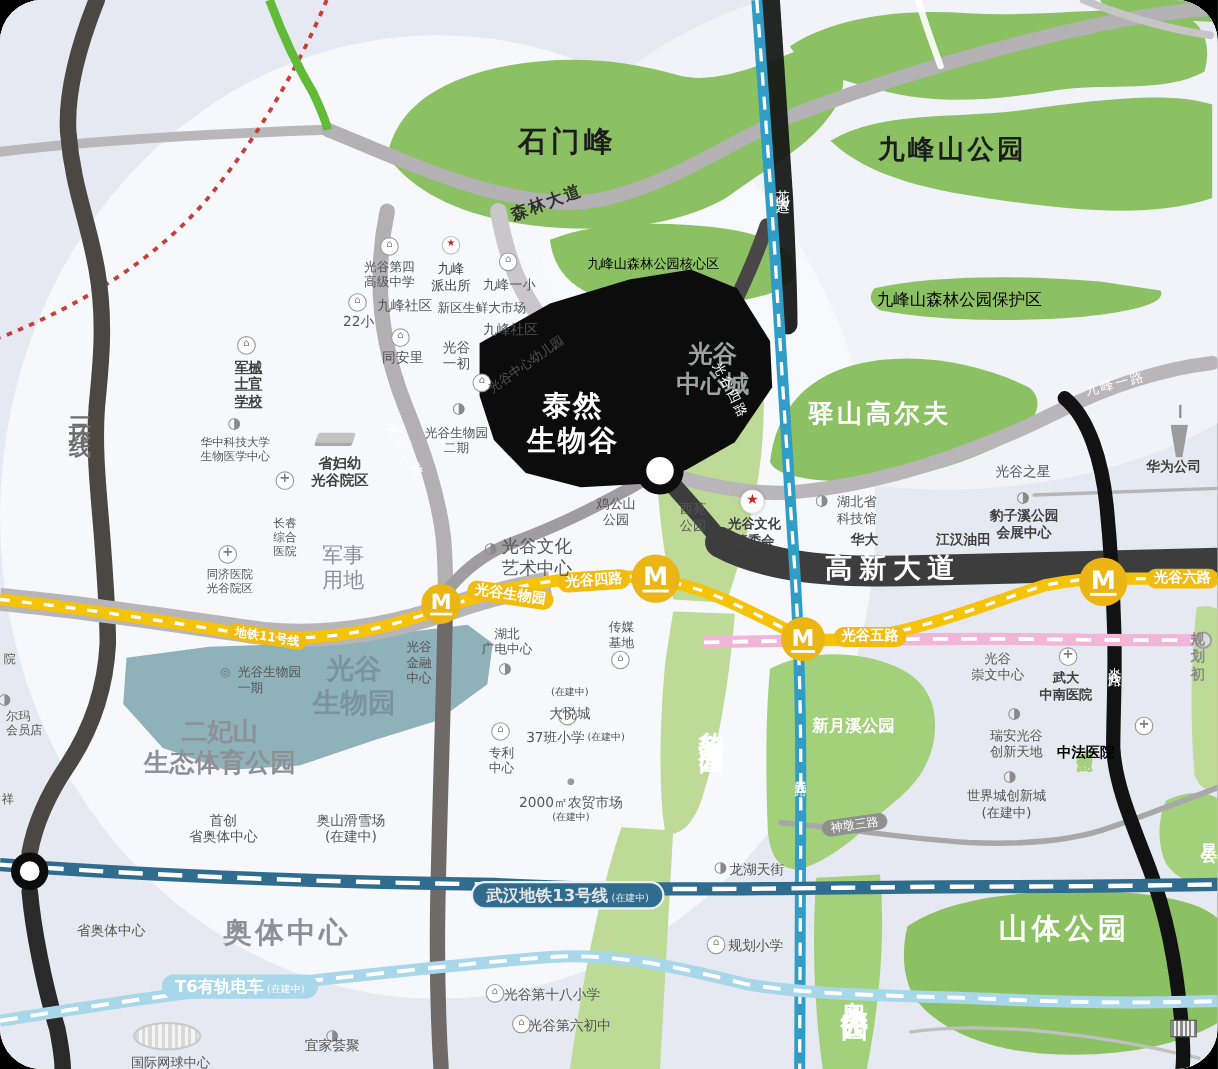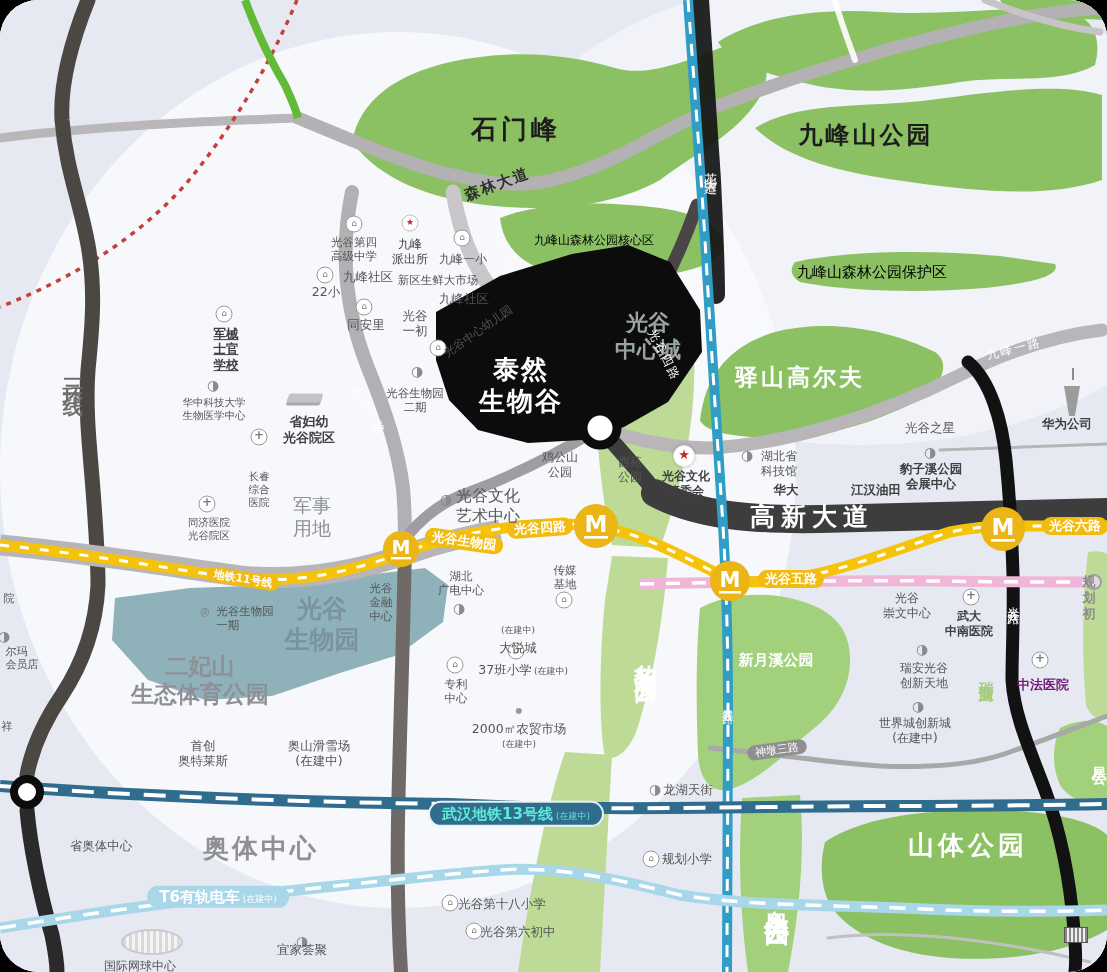--- a/index.html
+++ b/index.html
@@ -8,21 +8,21 @@
          box-shadow:inset 0 0 0 7px #fff;}
   .stage svg{position:absolute;left:0;top:0;}
   .lbl{position:absolute;transform:translate(-50%,-50%) rotate(var(--r,0deg));
        white-space:pre-line;text-align:center;line-height:1.22;color:#555;pointer-events:none;}
   .vert{writing-mode:vertical-rl;white-space:pre;letter-spacing:4px;}
   .b{font-weight:bold;}
   .white{color:#fff;} .gray{color:#8e9095;} .dark{color:#3f3f3f;} .blk{color:#1c1c1c;}
   .tealtx{color:#7b939e;} .ccity{color:#9aa5a2;} .grntx{color:#a6ce81;} .ltgray{color:#8a8a8a;}
   .parktx{color:#000000;}
   .pill{background:#f2bb10;color:#fff;border-radius:10px;padding:1px 7px;font-weight:bold;white-space:nowrap;}
-  .pill13{background:#2f6c8e;border:2px solid rgba(255,255,255,.9);color:#5eead4;border-radius:14px;padding:2px 12px;white-space:nowrap;}
+  .pill13{background:#2f6c8e;border:2px solid rgba(255,255,255,.9);color:#e5e5e5;border-radius:14px;padding:2px 12px;white-space:nowrap;}
   .pillt6{background:#a8d7ea;color:#fff;border-radius:12px;padding:2px 12px;white-space:nowrap;}
   .pillrd{background:#8f8f8f;color:#fff;border-radius:9px;padding:1px 8px;white-space:nowrap;}
   .sub{font-size:9px;font-weight:normal;margin-left:3px;}
   .ic{position:absolute;transform:translate(-50%,-50%);width:15px;height:15px;border-radius:50%;
       background:#fff;border:1.6px solid #9a9a9a;color:#7c7c7c;font-size:9px;line-height:13px;
       text-align:center;pointer-events:none;}
   .ic-hosp{font-size:12px;font-weight:bold;line-height:11px;}
   .ic-star{border-color:#c0c0c0;color:#c62828;font-size:9px;}
   .ic-star-big{width:20px;height:20px;border-color:#e8e8e8;color:#c62828;font-size:13px;line-height:18px;box-shadow:0 0 3px rgba(0,0,0,.25);}
   .ic-bare{position:absolute;transform:translate(-50%,-50%);color:#8a8a8a;font-size:14px;
@@ -272,36 +272,36 @@
 <div class="lbl" style="left:518px;top:630px;font-size:9px;">(在建中)</div>
 <div class="lbl" style="left:505px;top:670px;font-size:12.5px;">37班小学</div>
 <div class="lbl" style="left:551px;top:671px;font-size:9px;">(在建中)</div>
 <div class="lbl" style="left:456px;top:691px;font-size:11.5px;">专利
 中心</div>
 <div class="lbl" style="left:519px;top:729px;font-size:12.5px;">2000㎡农贸市场</div>
 <div class="lbl" style="left:519px;top:744px;font-size:9px;">(在建中)</div>
 <div class="lbl" style="left:245px;top:618px;font-size:11.5px;text-align:left;">光谷生物园
 一期</div>
 <div class="lbl" style="left:203px;top:753px;font-size:12.5px;">首创
-奥特莱斯</div>
+省奥体中心</div>
 <div class="lbl" style="left:319px;top:753px;font-size:12.5px;">奥山滑雪场
 (在建中)</div>
 <div class="lbl" style="left:101px;top:846px;font-size:12.5px;">省奥体中心</div>
-<div class="lbl" style="left:140px;top:966px;font-size:12px;white-space:nowrap;">国际网球中心</div>
+<div class="lbl" style="left:155px;top:966px;font-size:12px;white-space:nowrap;">国际网球中心</div>
 <div class="lbl" style="left:302px;top:912px;font-size:12.5px;white-space:nowrap;margin-top:38px;">宜家荟聚</div>
 <div class="lbl" style="left:502px;top:904px;font-size:12.5px;white-space:nowrap;">光谷第十八小学</div>
 <div class="lbl" style="left:518px;top:932px;font-size:12.5px;white-space:nowrap;">光谷第六初中</div>
 <div class="lbl" style="left:687px;top:859px;font-size:12.5px;white-space:nowrap;">规划小学</div>
 <div class="lbl" style="left:688px;top:790px;font-size:12.5px;white-space:nowrap;">龙湖天街</div>
 <div class="lbl" style="left:907px;top:606px;font-size:12px;">光谷
 崇文中心</div>
 <div class="lbl b dark" style="left:969px;top:624px;font-size:12px;">武大
 中南医院</div>
 <div class="lbl" style="left:924px;top:676px;font-size:12px;">瑞安光谷
 创新天地</div>
 <div class="lbl" style="left:915px;top:731px;font-size:12px;">世界城创新城
 (在建中)</div>
-<div class="lbl b" style="left:1043px;top:685px;font-size:13px;color:#701a75;white-space:nowrap;">中法医院</div>
+<div class="lbl b" style="left:987px;top:685px;font-size:13px;color:#000000;white-space:nowrap;">中法医院</div>
 <div class="lbl" style="left:9px;top:599px;font-size:11px;">院</div>
 <div class="lbl" style="left:22px;top:658px;font-size:11px;text-align:left;">尔玛
 会员店</div>
 <div class="lbl" style="left:7px;top:727px;font-size:11px;">祥</div>
 </div>
 
 </body></html>

